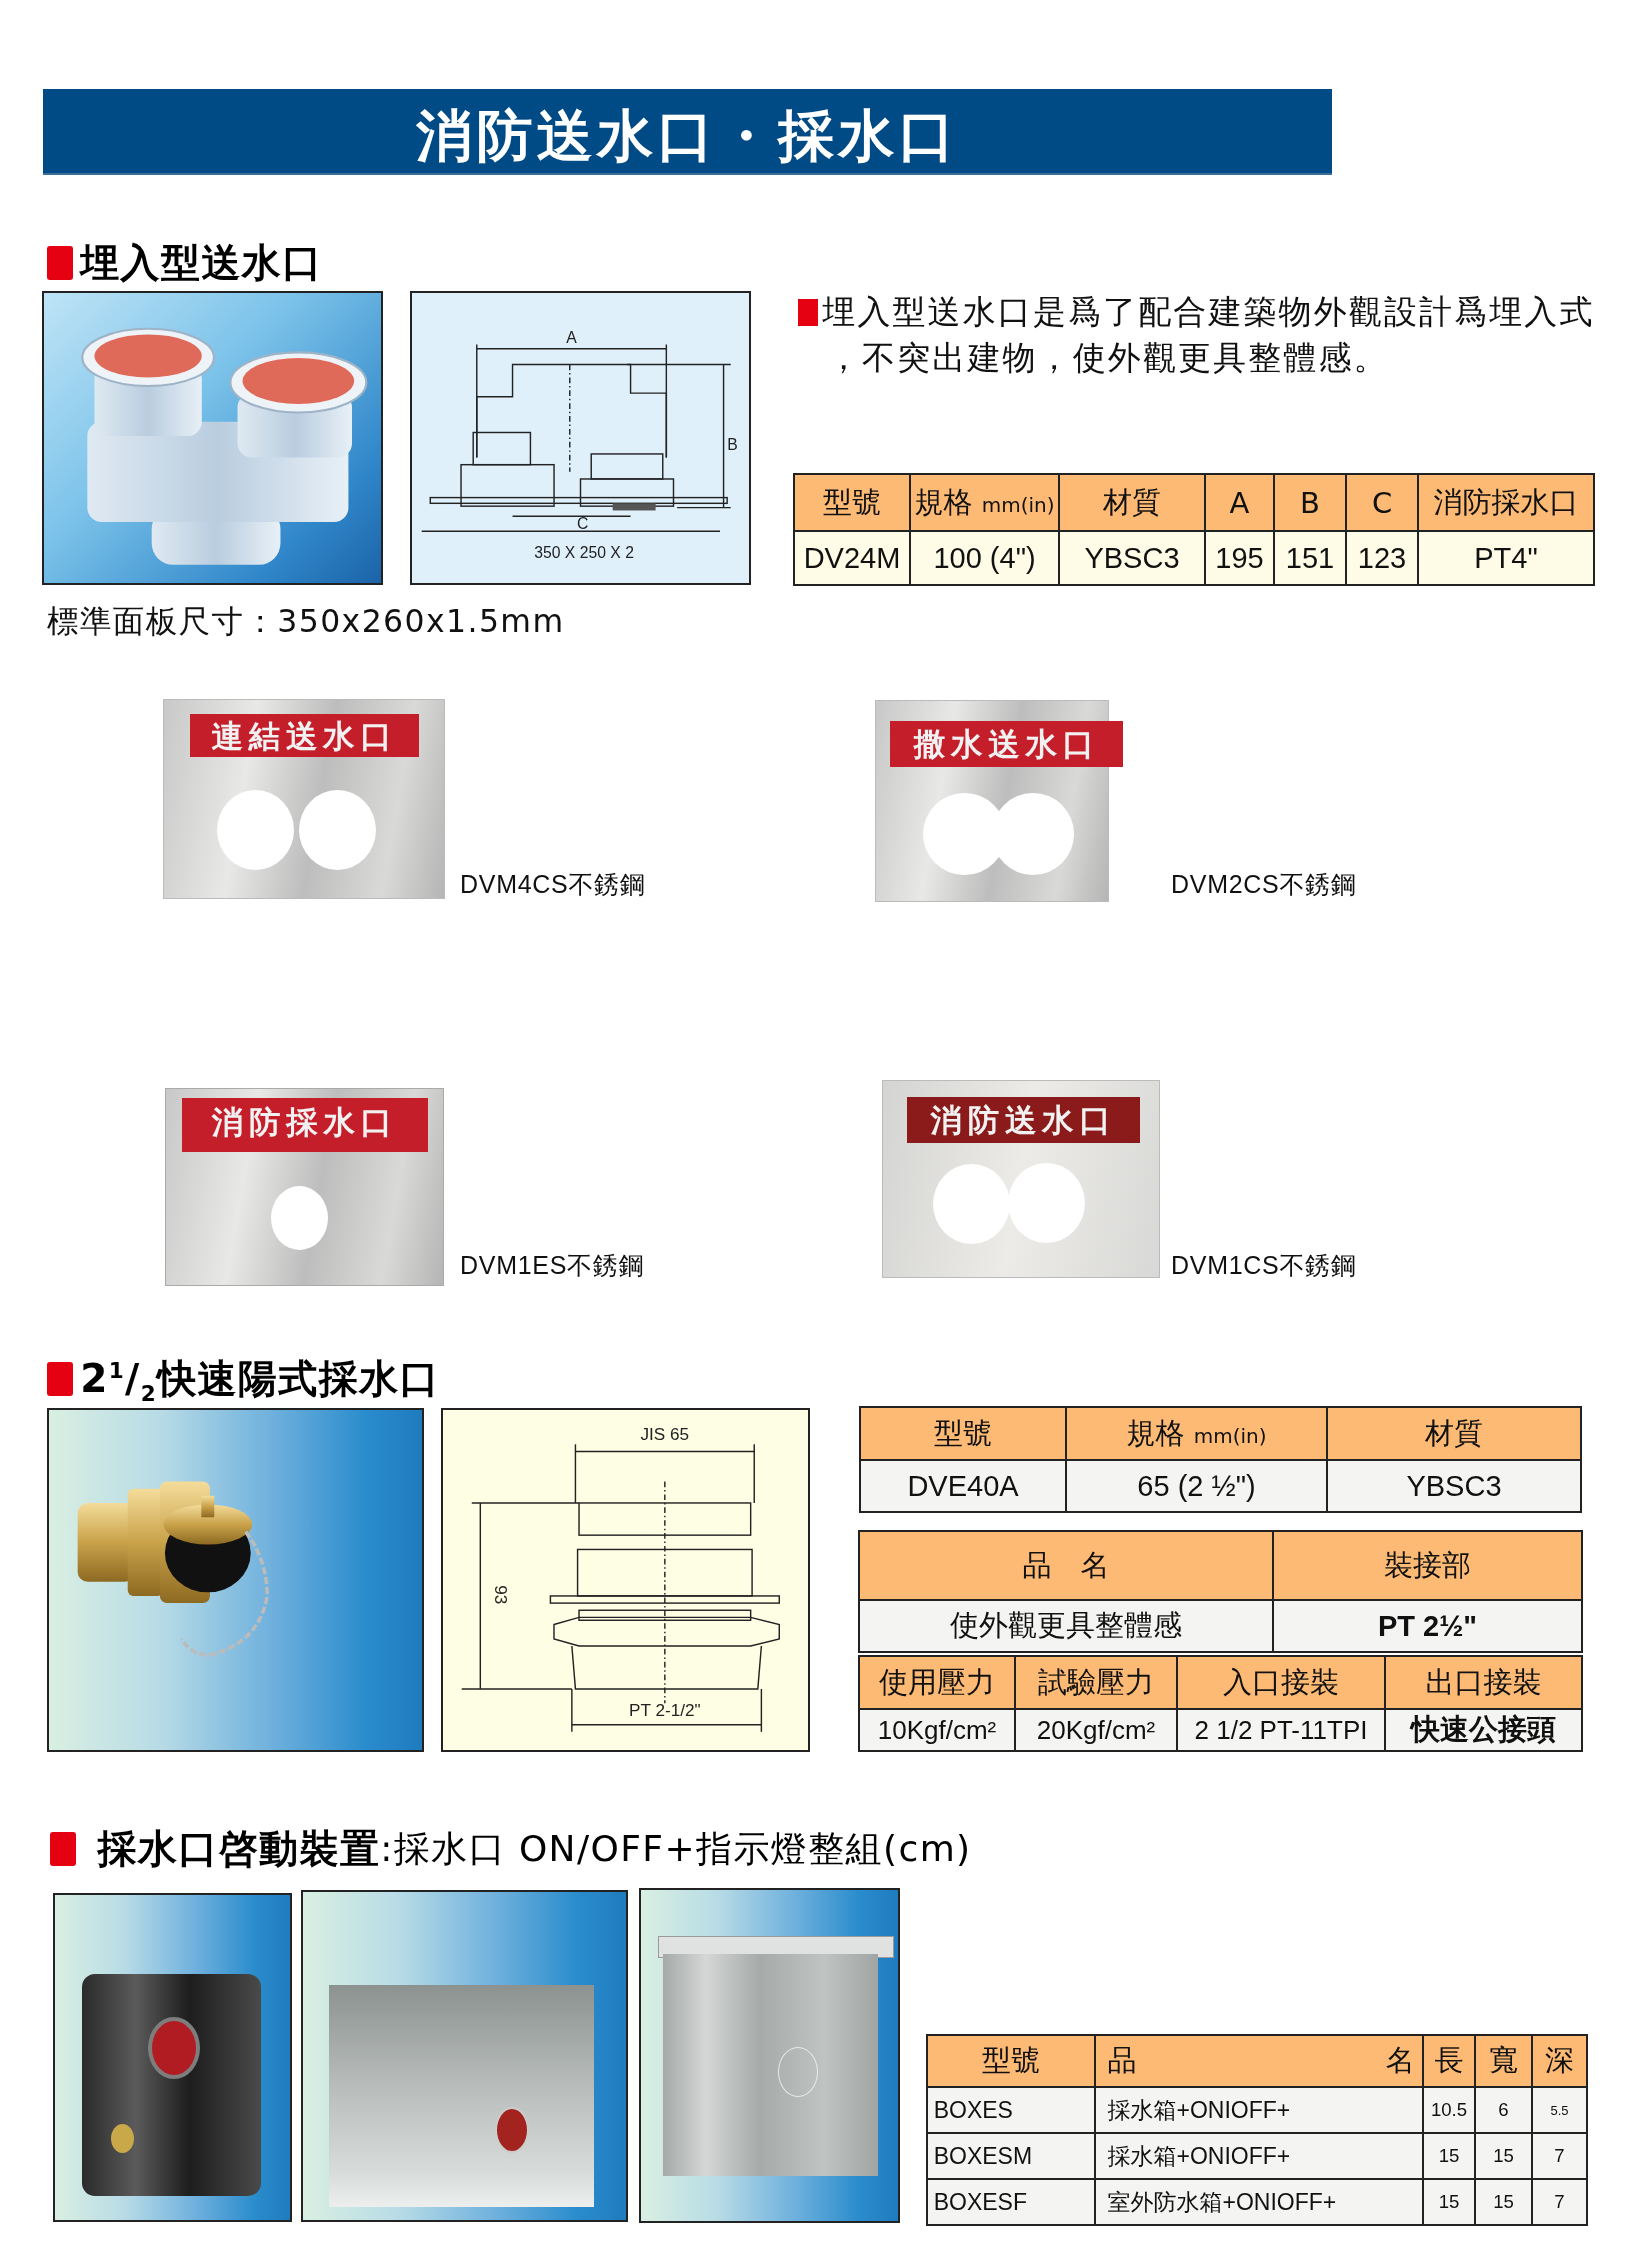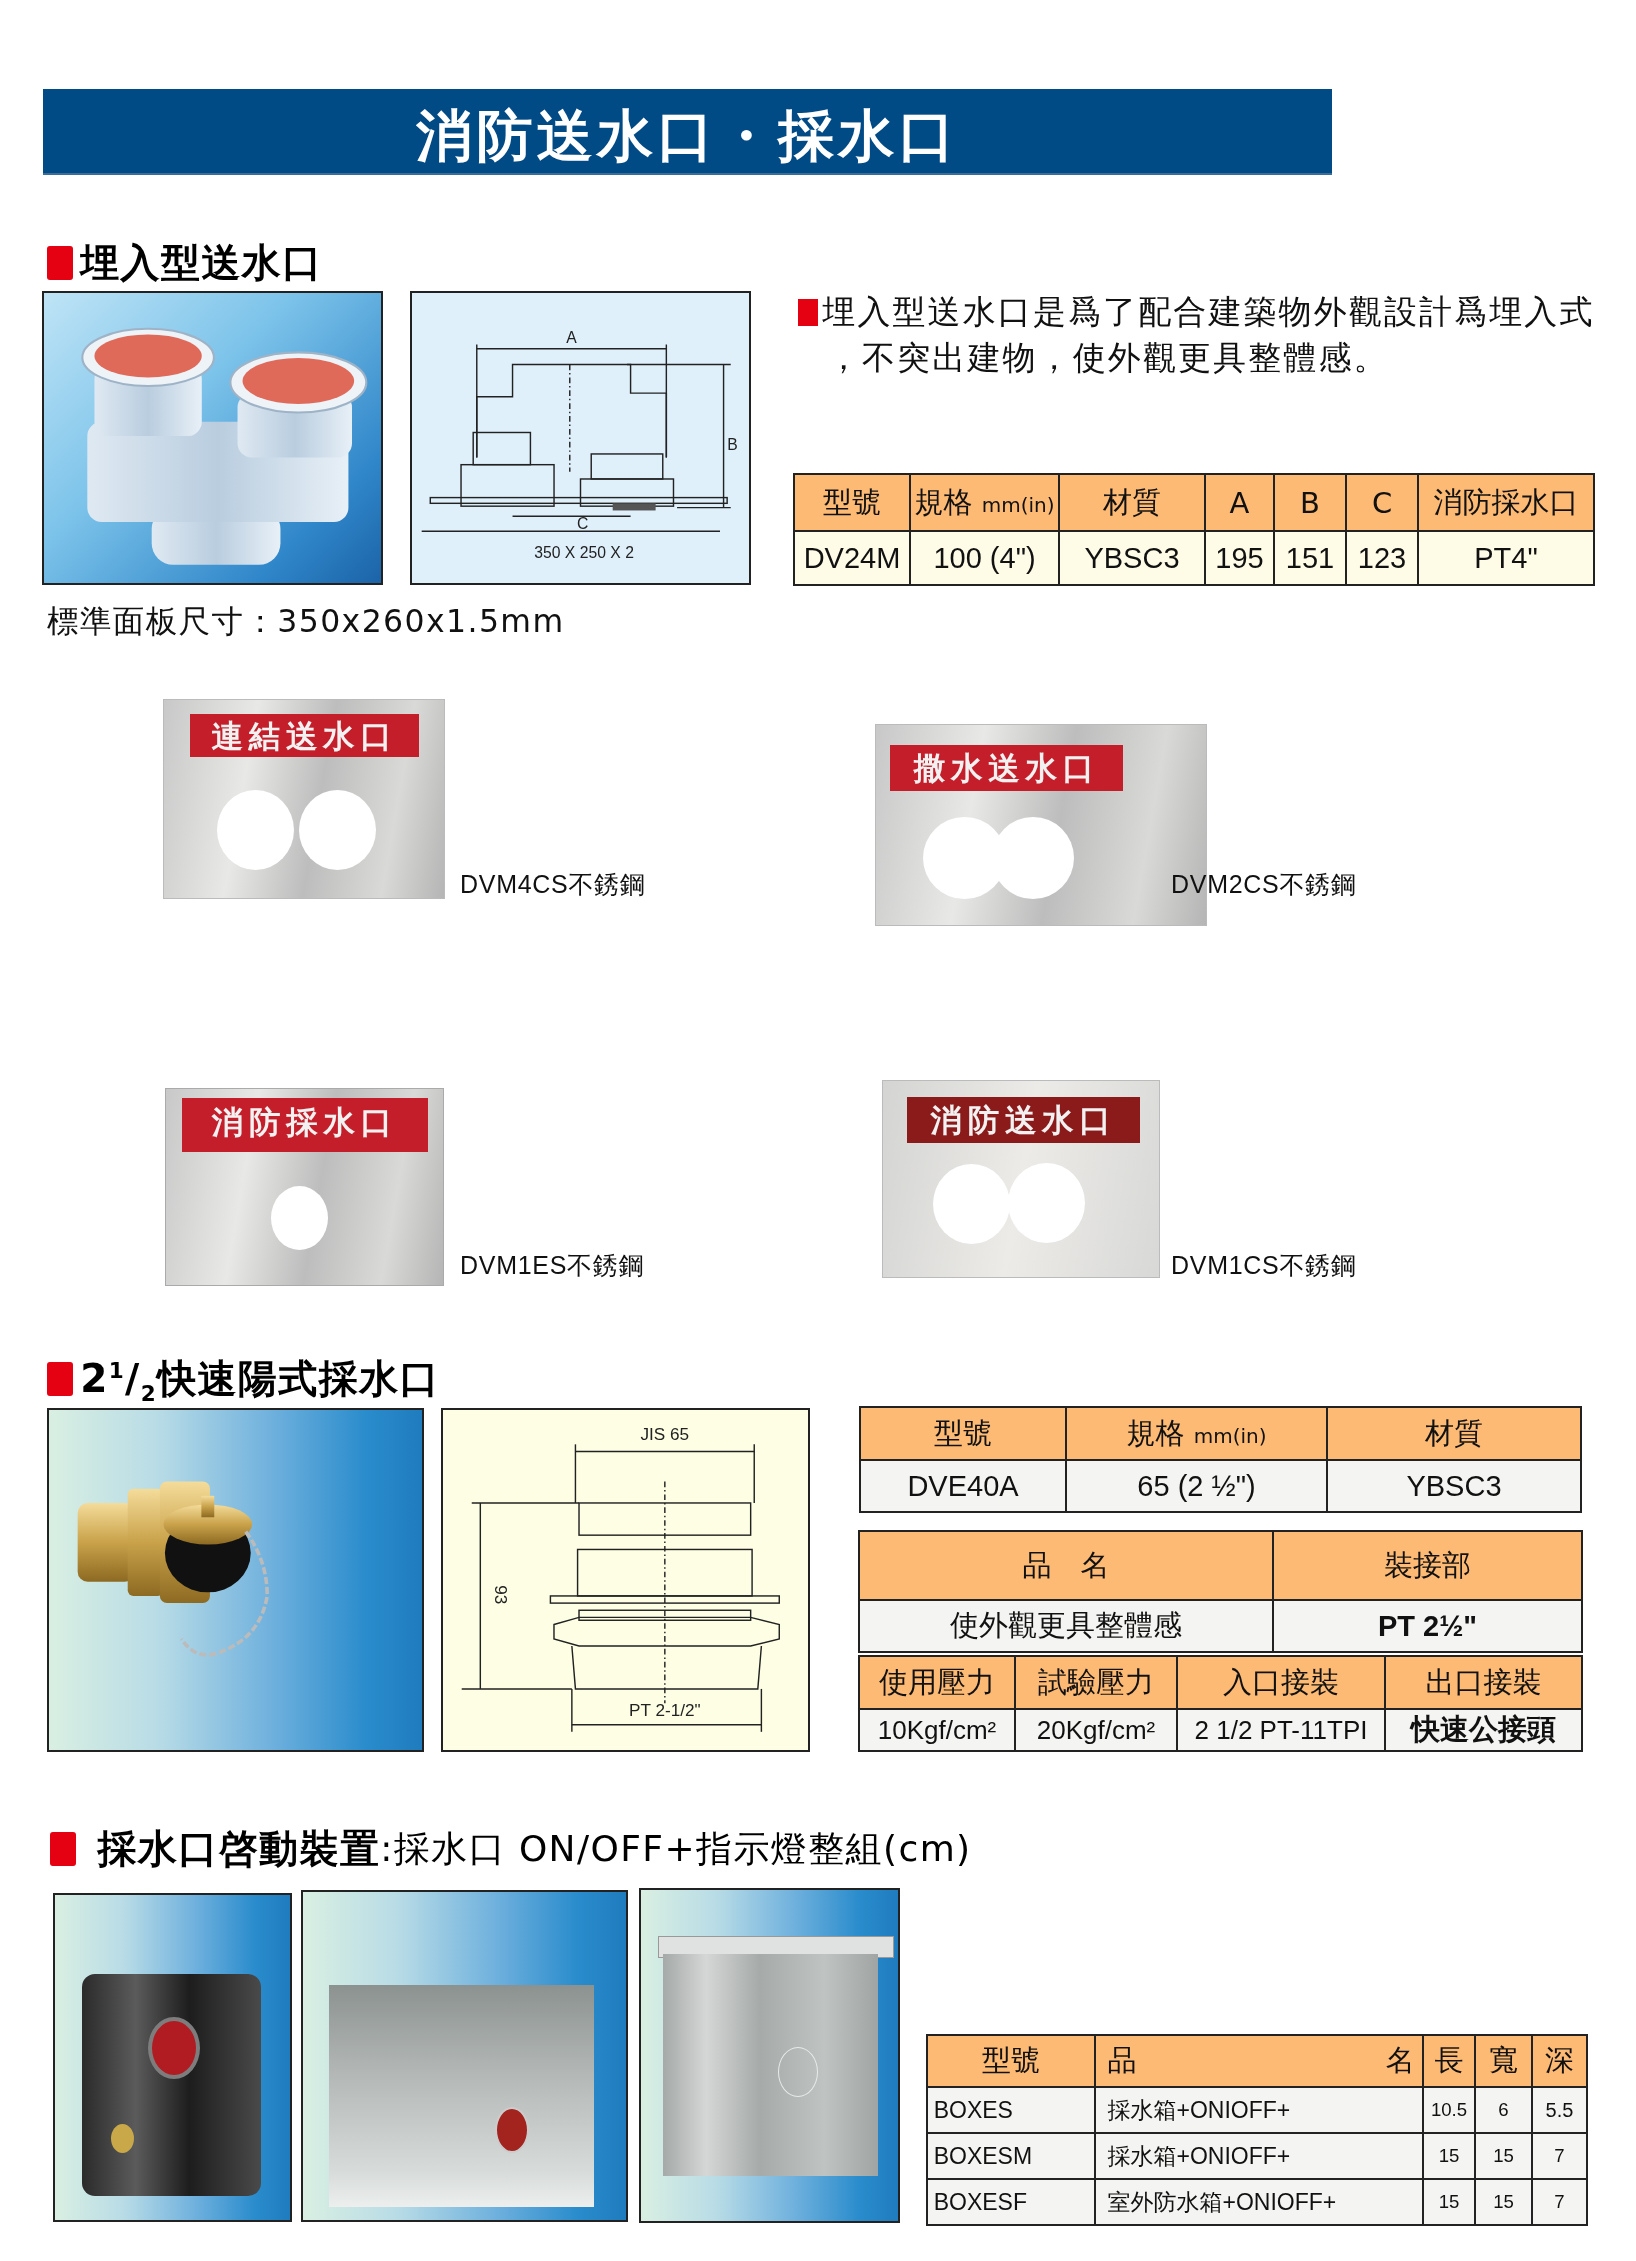--- a/index.html
+++ b/index.html
@@ -138,21 +138,21 @@
 
 <div class="abs std-size" style="left:47px; top:601px;">標準面板尺寸：350x260x1.5mm</div>
 
 <div class="abs plate" style="left:163px; top:699px; width:282px; height:200px; border:1.4px solid #bbb;">
   <div class="plate-label" style="left:26px; top:14.3px; width:229px; height:43px; font-size:31.5px; line-height:43px;">連結送水口</div>
   <div class="hole" style="left:53px; top:90px; width:77px; height:80px;"></div>
   <div class="hole" style="left:135px; top:90px; width:77px; height:80px;"></div>
 </div>
 <div class="abs caption" style="left:460px; top:868px;">DVM4CS不銹鋼</div>
 
-<div class="abs plate" style="left:875px; top:724px; width:332px; height:202px; border:1.4px solid #bbb;">
+<div class="abs plate" style="left:875px; top:700px; width:234px; height:202px; border:1.4px solid #bbb;">
   <div class="plate-label" style="left:14.3px; top:20px; width:233px; height:46px; font-size:31.5px; line-height:46px;">撒水送水口</div>
   <div class="hole" style="left:47px; top:92px; width:83px; height:82px;"></div>
   <div class="hole" style="left:116px; top:92px; width:82px; height:82px;"></div>
 </div>
 <div class="abs caption" style="left:1171px; top:868px;">DVM2CS不銹鋼</div>
 
 <div class="abs plate" style="left:165px; top:1088px; width:279px; height:198px; border:1.4px solid #aaa;">
   <div class="plate-label" style="left:15.8px; top:8.6px; width:246px; height:54px; font-size:31.5px; line-height:47px;">消防採水口</div>
   <div class="hole" style="left:105px; top:97px; width:57px; height:64px;"></div>
 </div>
@@ -294,21 +294,21 @@
     </th>
     <th style="width:52px;">長</th>
     <th style="width:57px;">寬</th>
     <th>深</th>
   </tr>
   <tr style="height:46px;">
     <td style="text-align:left; padding-left:5.7px; font-size:23px;">BOXES</td>
     <td style="text-align:left; padding-left:11.5px; font-size:23px;">採水箱+ONIOFF+</td>
     <td style="font-size:18.6px;">10.5</td>
     <td style="font-size:18.6px;">6</td>
-    <td style="font-size:20px;margin-top:8px;">5.5</td>
+    <td style="font-size:13px;margin-top:8px;">5.5</td>
   </tr>
   <tr style="height:46px;">
     <td style="text-align:left; padding-left:5.7px; font-size:23px;">BOXESM</td>
     <td style="text-align:left; padding-left:11.5px; font-size:23px;">採水箱+ONIOFF+</td>
     <td style="font-size:18.6px;">15</td>
     <td style="font-size:18.6px;">15</td>
     <td style="font-size:18.6px;">7</td>
   </tr>
   <tr style="height:46px;">
     <td style="text-align:left; padding-left:5.7px; font-size:23px;">BOXESF</td>

